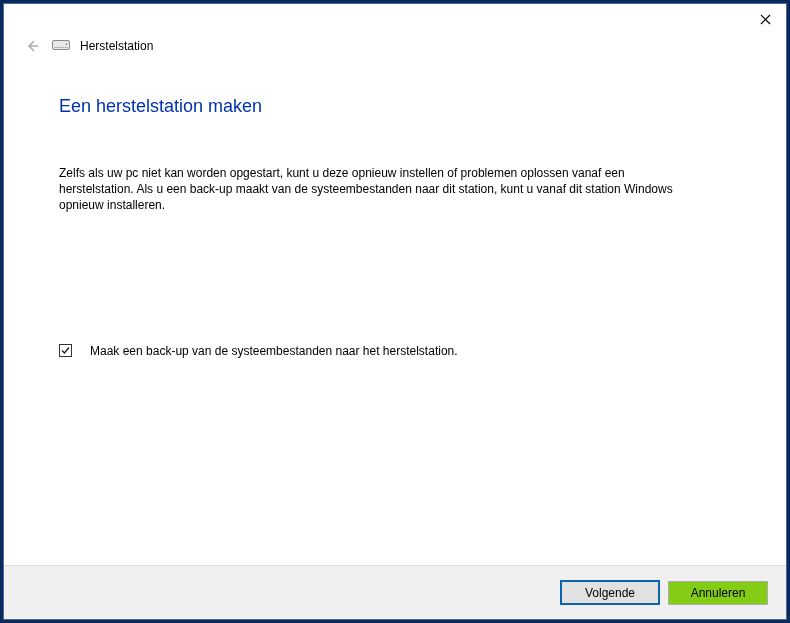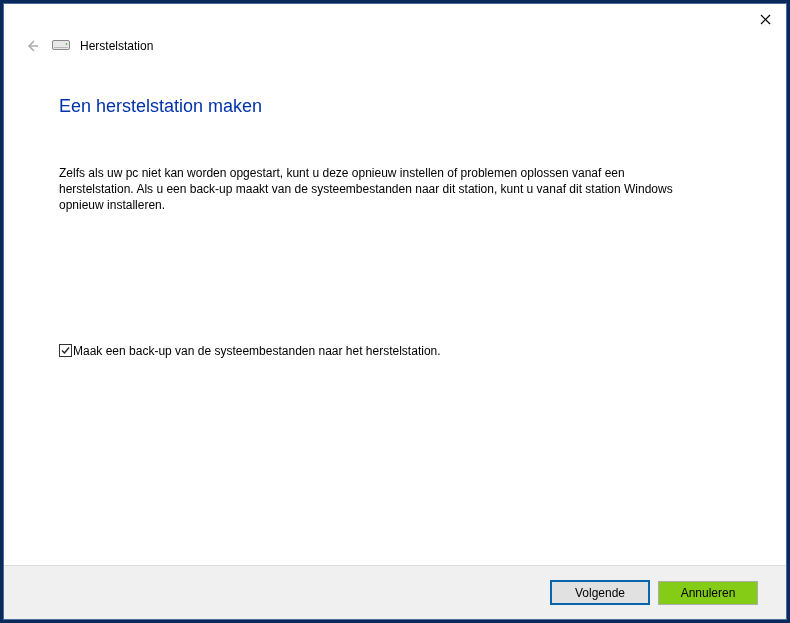--- a/index.html
+++ b/index.html
@@ -74,41 +74,41 @@
     .desc {
       font-size: 12px;
       color: #000000;
       line-height: 1.35;
       max-width: 640px;
       margin-bottom: 130px;
     }
     .checkbox-row {
       display: flex;
       align-items: center;
-      gap: 1px;
+      gap: 18px;
       font-size: 12px;
     }
     .cb {
       width: 13px;
       height: 13px;
       border: 1px solid #333;
       background: #fff;
       display: inline-flex;
       align-items: center;
       justify-content: center;
     }
     .cb svg { display: block; }
     .footer {
       height: 54px;
       background: #f0f0f0;
       border-top: 1px solid #ddd;
       display: flex;
       align-items: center;
       justify-content: flex-end;
-      padding-right: 28px;
+      padding-right: 18px;
       gap: 8px;
     }
     .btn {
       min-width: 100px;
       height: 24px;
       font-family: inherit;
       font-size: 12px;
       background: #84cc16;
       border: 1px solid #adadad;
       cursor: pointer;

